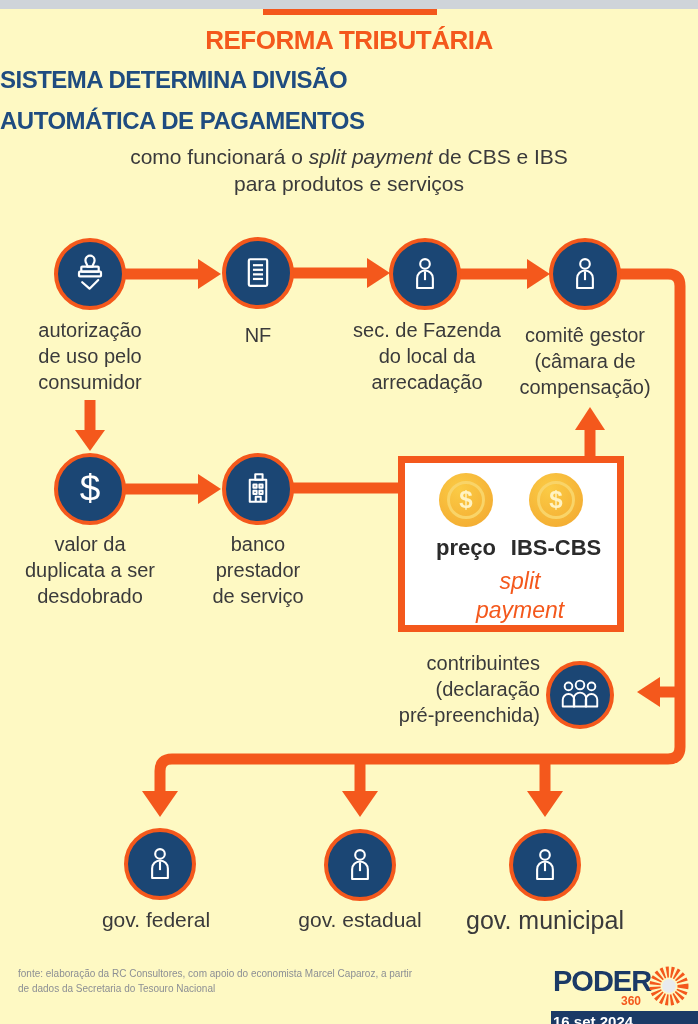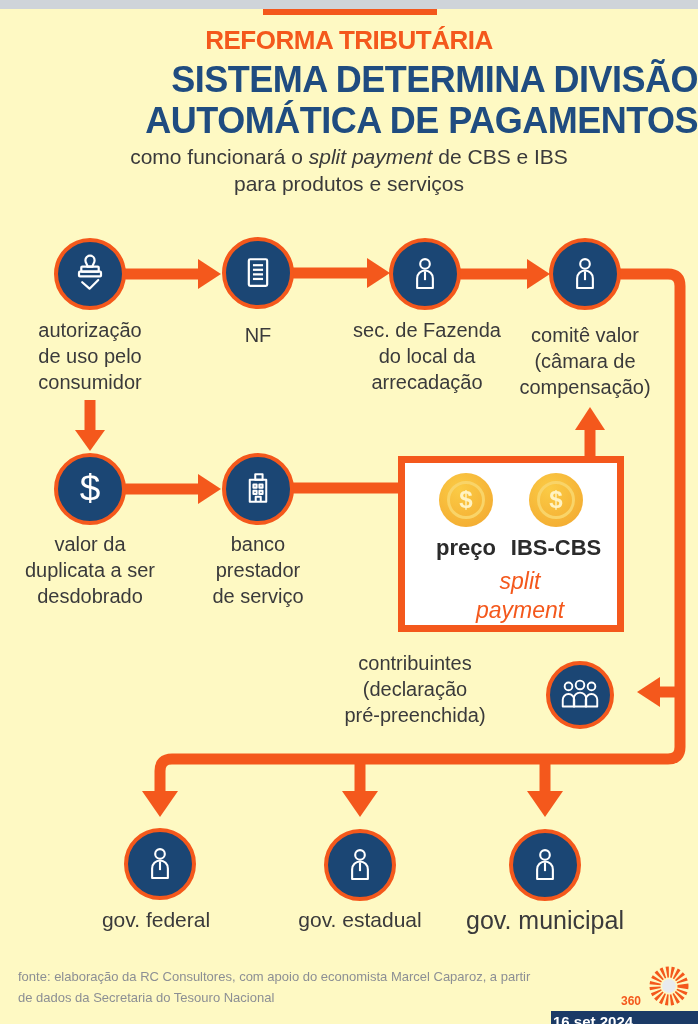--- a/index.html
+++ b/index.html
@@ -3,22 +3,22 @@
 <meta charset="utf-8">
 <style>
   html,body{margin:0;padding:0;}
   body{font-family:"Liberation Sans", sans-serif; background:#cfd4d9;}
   #canvas{position:relative;width:698px;height:1024px;background:#fef9c3;overflow:hidden;margin:9px auto;}
 
   
   .topbar{position:absolute;left:263px;top:0;width:174px;height:6px;background:#F4581C;}
   .kicker{position:absolute;left:0;top:16px;width:698px;text-align:center;
           font-size:26px;font-weight:bold;color:#F4581C;letter-spacing:-0.5px;}
-  .title{position:absolute;left:0;top:50px;width:698px;text-align:right;
-         font-size:36px;font-weight:bold;color:#1F4C80;line-height:41px;
+  .title{position:absolute;left:0;top:50px;width:698px;text-align:left;
+         font-size:24px;font-weight:bold;color:#1F4C80;line-height:41px;
          letter-spacing:-0.5px;white-space:pre-line;}
   .subtitle{position:absolute;left:0;top:134px;width:698px;text-align:center;
             font-size:21px;color:#3A3A3B;line-height:27px;}
 
   
   #connectors{position:absolute;left:0;top:0;z-index:1;}
   .shaft{stroke:#F4581C;stroke-width:11;fill:none;}
   .head{fill:#F4581C;stroke:none;}
 
   
@@ -41,21 +41,21 @@
 
   
   .lbl{position:absolute;text-align:center;font-size:20px;color:#3A3A3B;
        line-height:26px;white-space:pre-line;z-index:2;}
   .l-autorizacao{left:-10px;width:200px;top:308px;}
   .l-nf{left:208px;width:100px;top:313px;}
   .l-fazenda{left:327px;width:200px;top:308px;}
   .l-comite{left:485px;width:200px;top:313px;}
   .l-valor{left:-10px;width:200px;top:522px;}
   .l-banco{left:158px;width:200px;top:522px;}
-  .l-contrib{left:290px;width:250px;top:641px;text-align:center;}
+  .l-contrib{left:290px;width:250px;top:641px;text-align:right;}
   .l-federal{left:56px;width:200px;top:898px;font-size:21px;}
   .l-estadual{left:260px;width:200px;top:898px;font-size:21px;}
   .l-municipal{left:445px;width:200px;top:898px;font-size:25px;}
 
   
   .split-box{position:absolute;left:398px;top:447px;width:226px;height:176px;
              box-sizing:border-box;background:#fff;border:7px solid #F4581C;z-index:2;}
   .coin{position:absolute;width:54px;height:54px;border-radius:50%;z-index:3;
         background:radial-gradient(circle at 38% 30%, #FBCB45, #F2A62E);
         display:flex;align-items:center;justify-content:center;}
@@ -65,22 +65,22 @@
   .coin1{left:439px;top:464px;}
   .coin2{left:529px;top:464px;}
   .coin-lbl{position:absolute;text-align:center;font-weight:bold;font-size:22px;color:#2B2B2B;z-index:3;}
   .cl1{left:406px;width:120px;top:526px;}
   .cl2{left:496px;width:120px;top:526px;}
   .split-caption{position:absolute;left:398px;width:244px;top:558px;text-align:center;
                  font-size:23px;font-style:italic;color:#F4581C;line-height:29px;
                  white-space:pre-line;z-index:3;}
 
   
-  .source{position:absolute;left:18px;top:957px;width:520px;font-size:13px;
-          color:#8C8F94;line-height:21px;white-space:pre-line;}
+  .source{position:absolute;left:18px;top:957px;width:520px;font-size:10px;
+          color:#8C8F94;line-height:15px;white-space:pre-line;}
   .logo-brand{position:absolute;left:553px;top:956px;font-size:29px;font-weight:bold;
               color:#1B3A66;letter-spacing:-1px;}
   .logo-sub{position:absolute;left:553px;top:985px;width:88px;text-align:right;
             font-size:12px;font-weight:bold;color:#F4581C;}
   .logo-burst{position:absolute;left:643px;top:953px;}
   .date-box{position:absolute;left:551px;top:1002px;width:147px;height:22px;
             background:#1B3A66;color:#fff;font-weight:bold;font-size:15px;
             line-height:22px;padding-left:2px;box-sizing:border-box;}
 </style>
 </head>
@@ -223,21 +223,21 @@
     </span>
   </div>
 
   <div class="lbl l-autorizacao">autorização
 de uso pelo
 consumidor</div>
   <div class="lbl l-nf">NF</div>
   <div class="lbl l-fazenda">sec. de Fazenda
 do local da
 arrecadação</div>
-  <div class="lbl l-comite">comitê valor
+  <div class="lbl l-comite">comitê gestor
 (câmara de
 compensação)</div>
   <div class="lbl l-valor">valor da
 duplicata a ser
 desdobrado</div>
   <div class="lbl l-banco">banco
 prestador
 de serviço</div>
   <div class="lbl l-contrib">contribuintes
 (declaração
@@ -253,20 +253,21 @@
   <div class="coin coin2">
     <span class="coin-inner">$</span>
   </div>
   <div class="coin-lbl cl1">preço</div>
   <div class="coin-lbl cl2">IBS-CBS</div>
   <div class="split-caption">split
 payment</div>
 
   <div class="source">fonte: elaboração da RC Consultores, com apoio do economista Marcel Caparoz, a partir
 de dados da Secretaria do Tesouro Nacional</div>
+  <div class="logo-brand">PODER</div>
   <div class="logo-sub">360</div>
   <div class="logo-burst">
     <svg width="50" height="48" viewBox="0 0 50 48">
       <circle cx="26" cy="24" r="14" fill="none" stroke="#F4581C" stroke-width="11" stroke-dasharray="2.4 2.1"></circle>
       <circle cx="26" cy="24" r="7" fill="#E8EBEE"></circle>
     </svg>
   </div>
   <div class="date-box">16.set.2024</div>
 
 </div>

